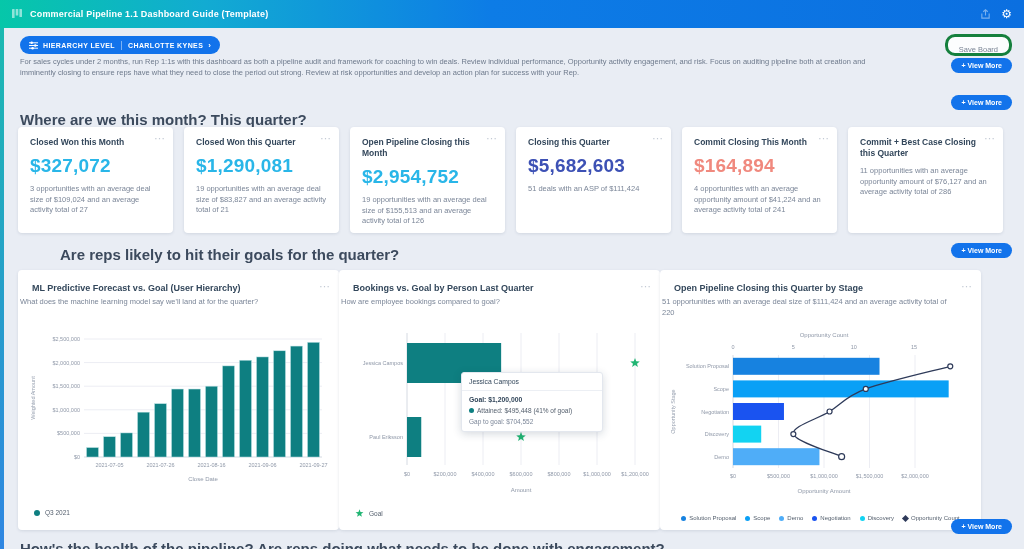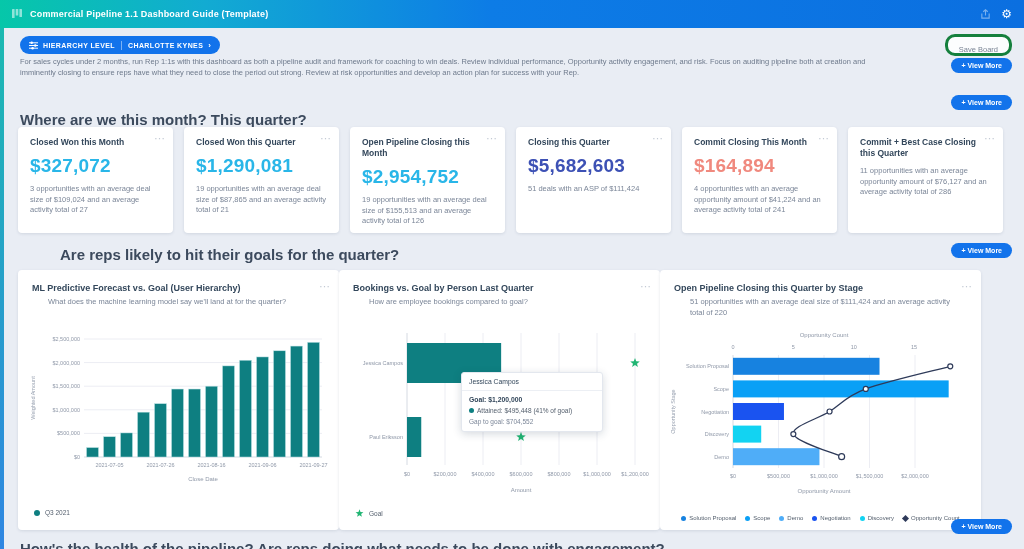--- a/index.html
+++ b/index.html
@@ -39,21 +39,21 @@
     width:155px; height:106px; padding:10px 12px; position:relative; }
   .kpi-title { font-size:8.5px; font-weight:bold; color:#33475b; line-height:1.3; padding-right:14px; }
   .kpi-menu { position:absolute; top:6px; right:8px; color:#c3cad4; font-size:11px; line-height:10px; cursor:pointer; }
   .kpi-value { font-size:19px; font-weight:bold; margin-top:7px; letter-spacing:.2px; }
   .kpi-desc { font-size:7.5px; color:#7b8698; line-height:1.4; margin-top:7px; }
 
   .charts-row { position:absolute; top:270px; left:18px; width:988px; display:flex; }
   .chart-card { background:#fff; border-radius:4px; box-shadow:0 1px 3px rgba(40,60,90,.12);
     width:321px; height:260px; position:relative; }
   .chart-title { font-size:9px; font-weight:bold; color:#33475b; padding:13px 26px 0 14px; }
-  .chart-sub { font-size:7.5px; color:#7b8698; padding:4px 26px 0 30px; line-height:1.4; }
+  .chart-sub { font-size:7.5px; color:#7b8698; padding:4px 26px 0 2px; line-height:1.4; }
   .chart-menu { position:absolute; top:10px; right:9px; color:#c3cad4; font-size:11px; cursor:pointer; }
   .chart-svg { position:absolute; left:8px; }
   .legend { position:absolute; display:flex; align-items:center; gap:5px; font-size:6.5px; color:#55606e; }
   .dot { width:6px; height:6px; border-radius:50%; display:inline-block; }
   .legend3 { position:absolute; bottom:9px; left:0; right:0; display:flex; justify-content:center;
     gap:9px; font-size:6px; color:#55606e; }
   .legend3 .item { display:flex; align-items:center; gap:3px; }
   .dot5 { width:5px; height:5px; border-radius:50%; display:inline-block; }
   .diam { width:5px; height:5px; display:inline-block; transform:rotate(45deg); }
 
@@ -116,21 +116,21 @@
   <div class="kpi-card">
     <div class="kpi-title">Closed Won this Month</div>
     <div class="kpi-menu">⋯</div>
     <div class="kpi-value" style="color: rgb(41, 182, 232);">$327,072</div>
     <div class="kpi-desc">3 opportunities with an average deal size of $109,024 and an average activity total of 27</div>
   </div>
   <div class="kpi-card">
     <div class="kpi-title">Closed Won this Quarter</div>
     <div class="kpi-menu">⋯</div>
     <div class="kpi-value" style="color: rgb(41, 182, 232);">$1,290,081</div>
-    <div class="kpi-desc">19 opportunities with an average deal size of $87,865 and an average activity total of 21</div>
+    <div class="kpi-desc">19 opportunities with an average deal size of $83,827 and an average activity total of 21</div>
   </div>
   <div class="kpi-card">
     <div class="kpi-title">Open Pipeline Closing this Month</div>
     <div class="kpi-menu">⋯</div>
     <div class="kpi-value" style="color: rgb(41, 182, 232);">$2,954,752</div>
     <div class="kpi-desc">19 opportunities with an average deal size of $155,513 and an average activity total of 126</div>
   </div>
   <div class="kpi-card">
     <div class="kpi-title">Closing this Quarter</div>
     <div class="kpi-menu">⋯</div>

